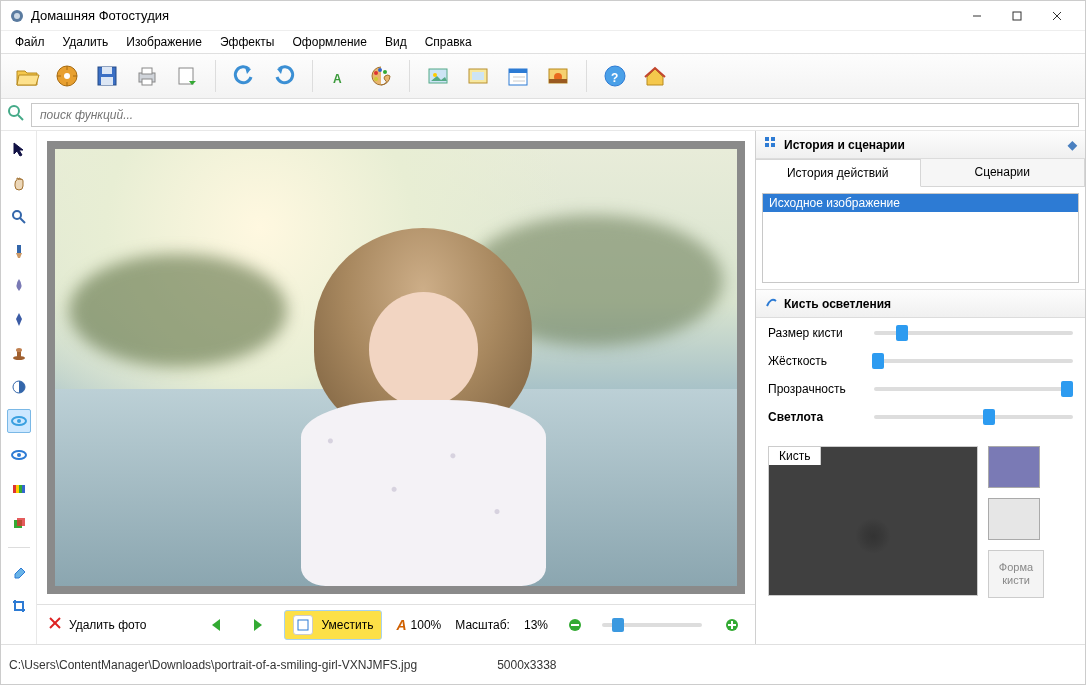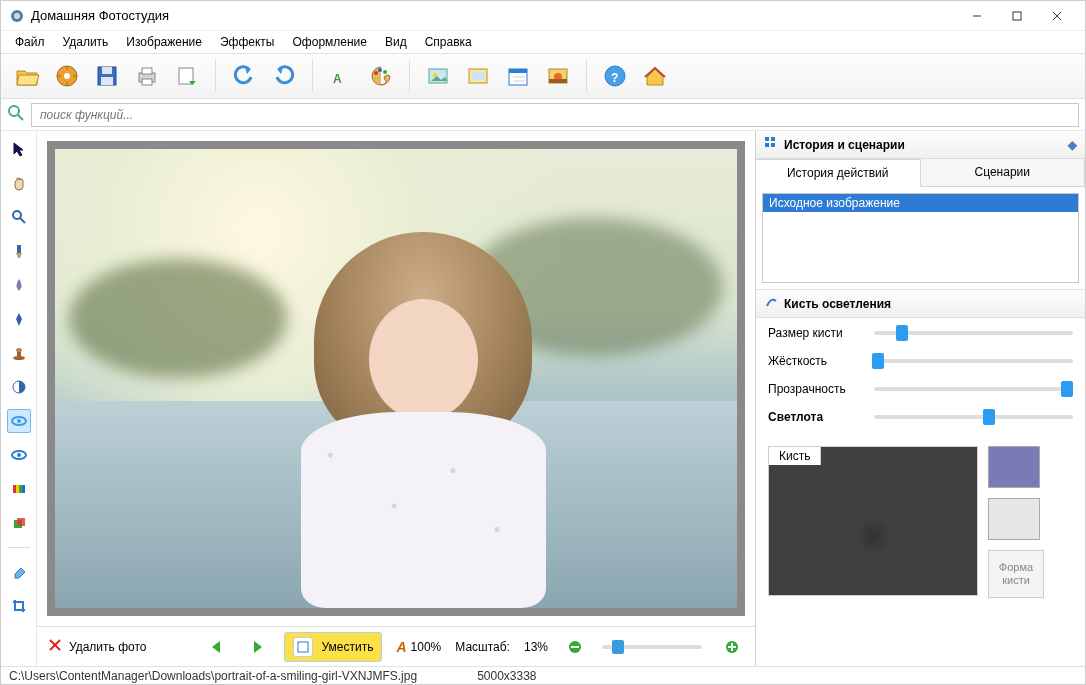--- a/index.html
+++ b/index.html
@@ -33,21 +33,21 @@
 .photo .hair { position:absolute; top:0; left:10%; width:80%; height:58%; background: radial-gradient(ellipse at 50% 30%, #cdae88 0%, #a8885f 50%, #7a5f3e 100%); border-radius: 50% 50% 40% 40%; }
 .photo .face { position:absolute; top:18%; left:30%; width:40%; height:32%; background: #f2d5c2; border-radius: 50%; }
 .photo .dress { position:absolute; top:48%; left:5%; width:90%; height:52%; background: #f4f2f6; border-radius: 40% 40% 10% 10% / 20% 20% 10% 10%; }
 .photo .dress::after { content:''; position:absolute; inset:0; background-image: radial-gradient(circle at 12% 22%, rgba(160,150,180,.35) 2px, transparent 3px), radial-gradient(circle at 38% 48%, rgba(160,150,180,.35) 2px, transparent 3px), radial-gradient(circle at 62% 30%, rgba(160,150,180,.35) 2px, transparent 3px), radial-gradient(circle at 80% 60%, rgba(160,150,180,.35) 2px, transparent 3px); }
 .bottombar { height: 40px; border-top: 1px solid #e0e0e0; display: flex; align-items: center; padding: 0 10px; gap: 14px; }
 .bottombar .del { display: flex; align-items: center; gap: 6px; cursor: pointer; }
 .bottombar .fitbtn { display: flex; align-items: center; gap: 4px; padding: 4px 8px; border: 1px solid #a8d2f0; background: #fde047; border-radius: 3px; cursor: pointer; }
 .bottombar .navbtn { width: 26px; height: 24px; display:flex; align-items:center; justify-content:center; cursor:pointer; }
 .bottombar .zoomslider { width: 100px; height: 4px; background: #ddd; position: relative; border-radius: 2px; }
 .bottombar .zoomslider .thumb { position:absolute; left: 10px; top: -5px; width: 12px; height: 14px; background: #3b99e0; border-radius: 2px; }
-.statusbar { height: 18px; border-top: 1px solid #e0e0e0; display: flex; align-items: center; padding: 0 8px; font-size: 11px; color: #333; gap: 60px; }
+.statusbar { height: 40px; border-top: 1px solid #e0e0e0; display: flex; align-items: center; padding: 0 8px; font-size: 11px; color: #333; gap: 80px; }
 .rightpanel { width: 330px; border-left: 1px solid #d0d0d0; background: #fff; display: flex; flex-direction: column; overflow: hidden; }
 .panelhead { height: 28px; display: flex; align-items: center; padding: 0 8px; background: linear-gradient(#fdfdfd,#f0f0f0); border-bottom: 1px solid #dcdcdc; font-weight: bold; gap: 6px; }
 .panelhead .collapse { margin-left:auto; color:#4a80c0; cursor:pointer; }
 .tabs { display: flex; border-bottom: 1px solid #d6d6d6; }
 .tabs .tab { flex: 1; text-align: center; padding: 6px 0; cursor: pointer; border-right: 1px solid #d6d6d6; background:#f6f6f6; }
 .tabs .tab.active { background: #fff; border-top: 1px solid #d6d6d6; border-bottom: 1px solid #fff; margin-bottom:-1px; }
 .historylist { border: 1px solid #c8c8c8; margin: 6px; height: 90px; overflow: auto; }
 .historylist .hitem { background: #2d7bd4; color: #fff; padding: 2px 6px; }
 .brushpanel { flex: 1; display: flex; flex-direction: column; border-top: 1px solid #e0e0e0; overflow:hidden; }
 .brushbody { padding: 8px 12px; display: flex; flex-direction: column; gap: 14px; }

